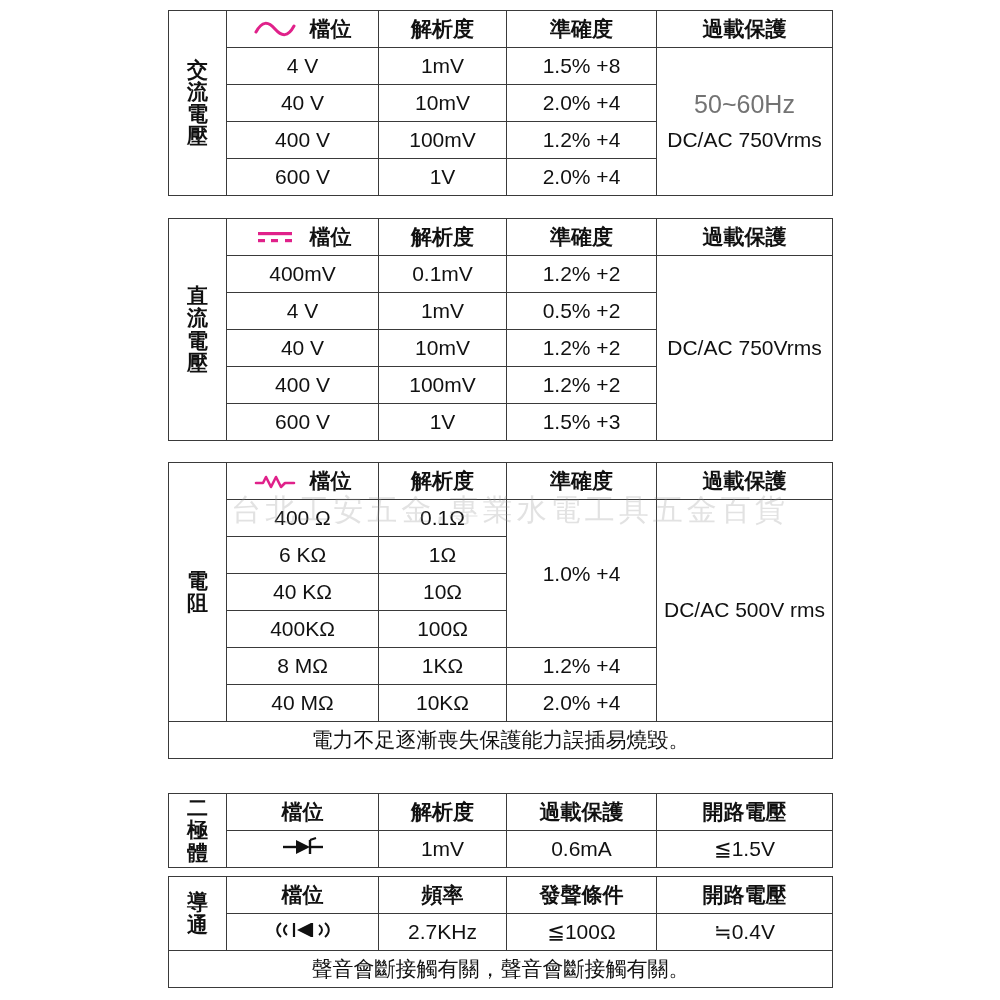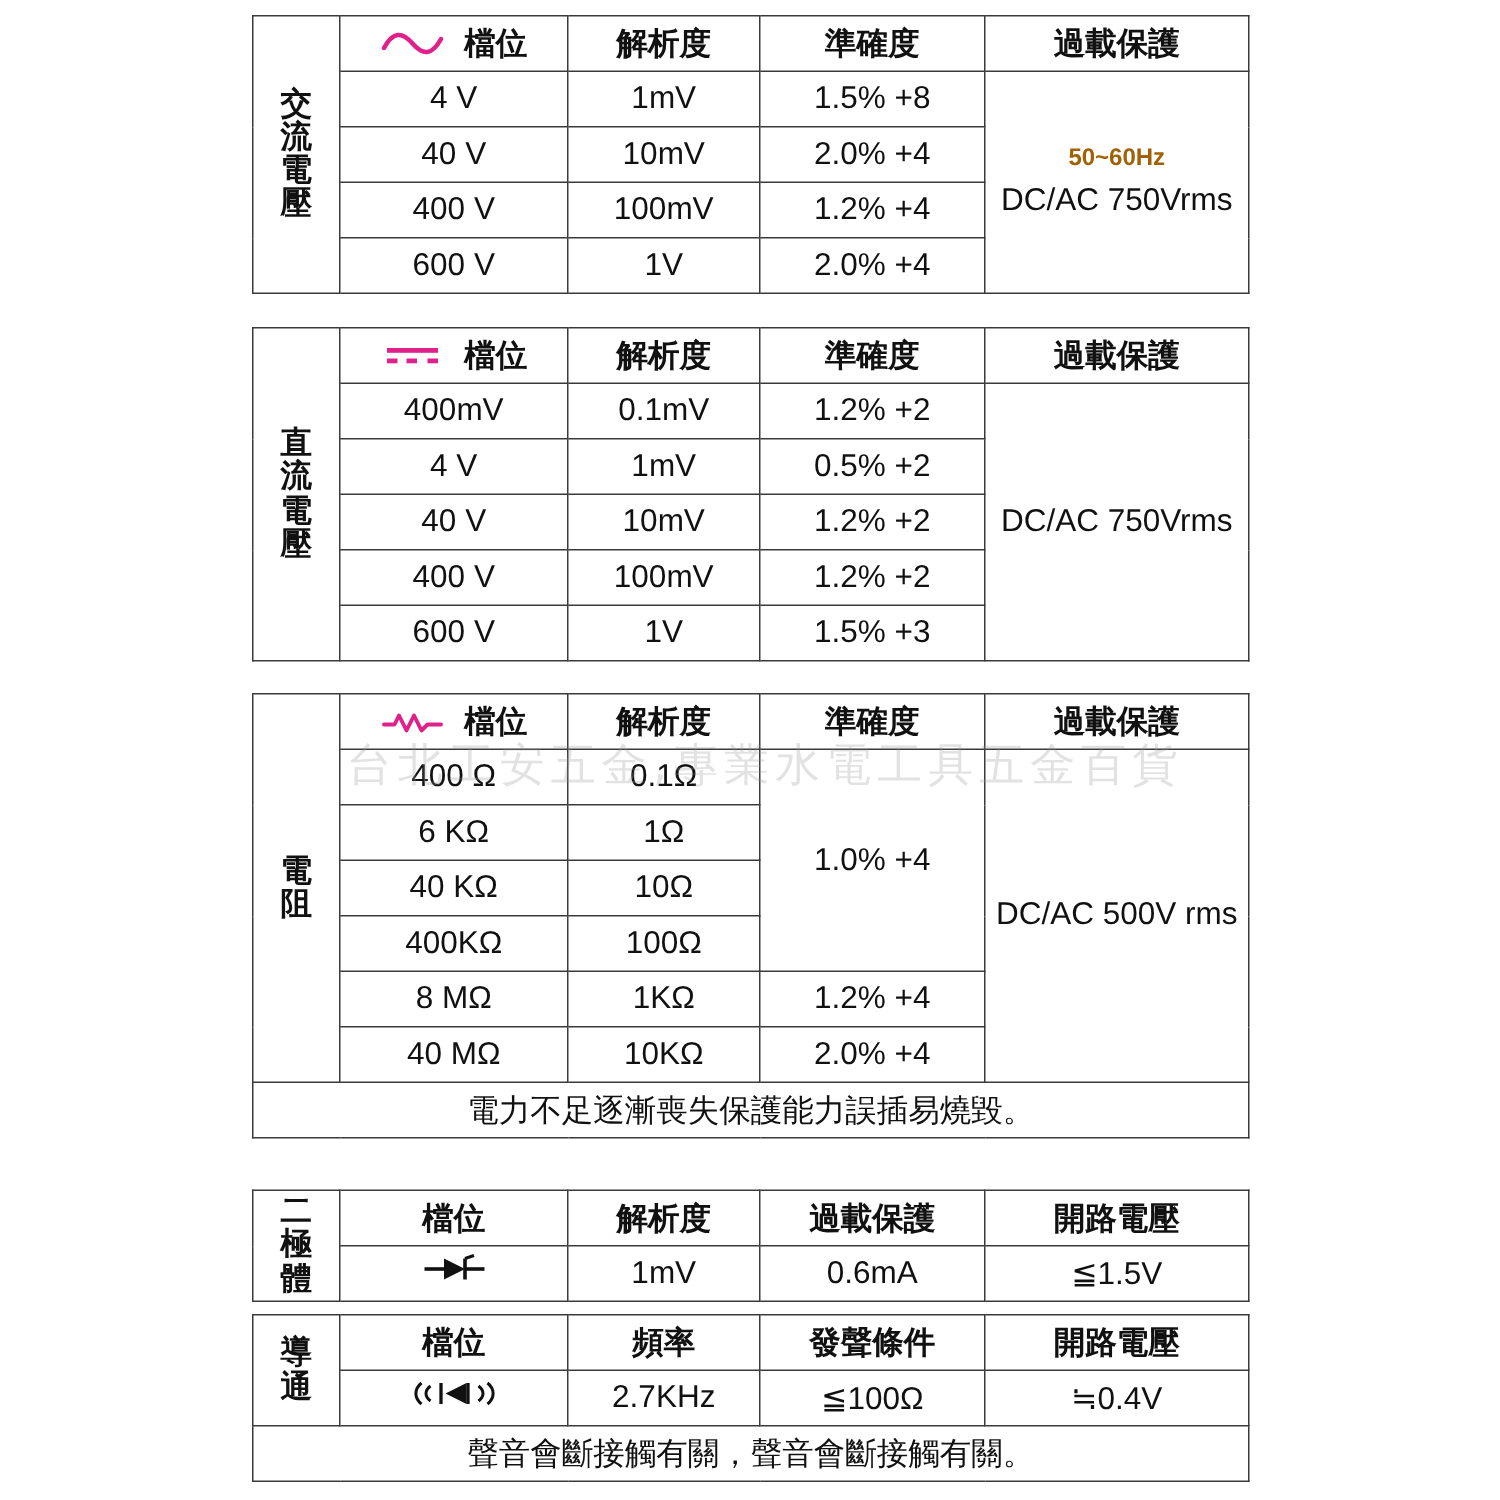--- a/index.html
+++ b/index.html
@@ -81,23 +81,23 @@
   td.note {
     background: #fbf6cd;
     font-size: 23px;
     font-weight: normal;
     color: #e0218a;
     letter-spacing: 0px;
     font-family: "DejaVu Sans", sans-serif;
     height: 40px;
   }
   .hz {
-    color: #a16207;
-    font-weight: bold;
-    font-size: 16px;
+    color: #737373;
+    font-weight: normal;
+    font-size: 25px;
     display: block;
     margin-bottom: 4px;
   }
   .sym {
     display: inline-block;
     vertical-align: middle;
     margin-right: 14px;
   }
   .sym svg { display: block; }
   .headlabel { vertical-align: middle; display: inline-block; }

